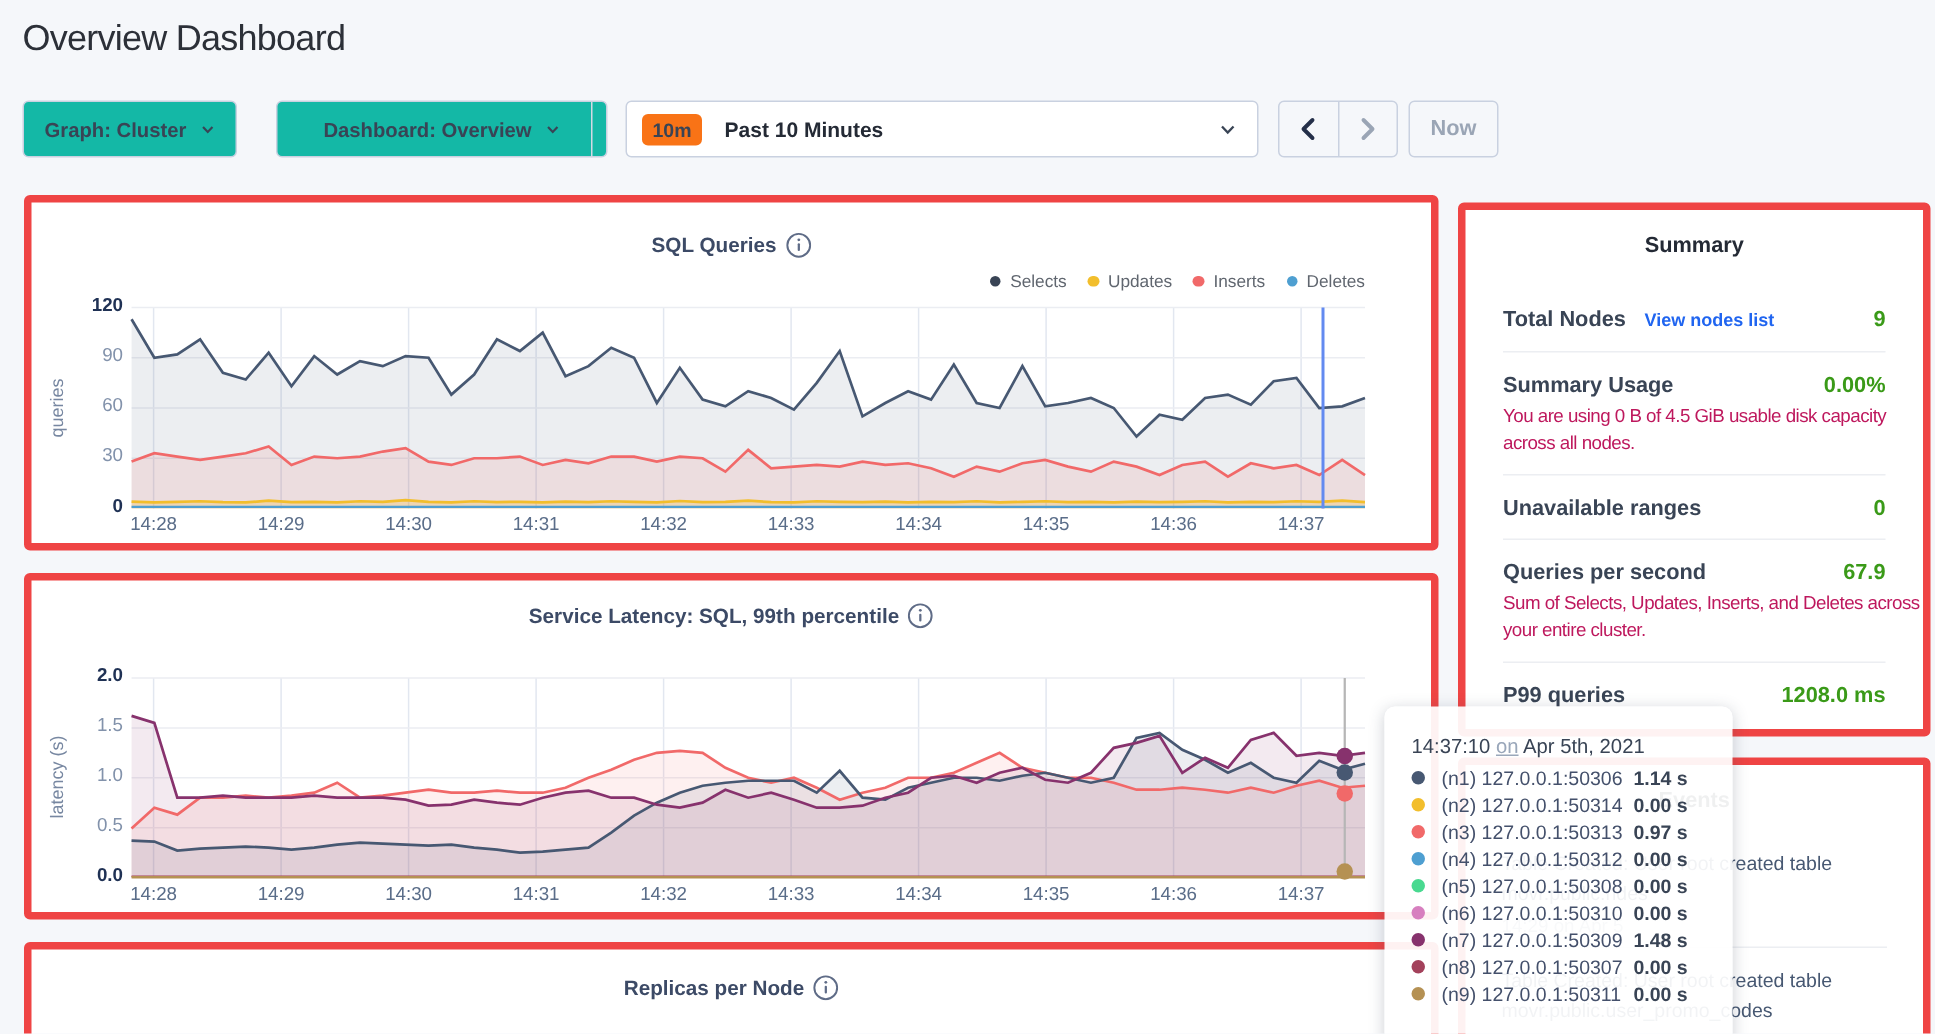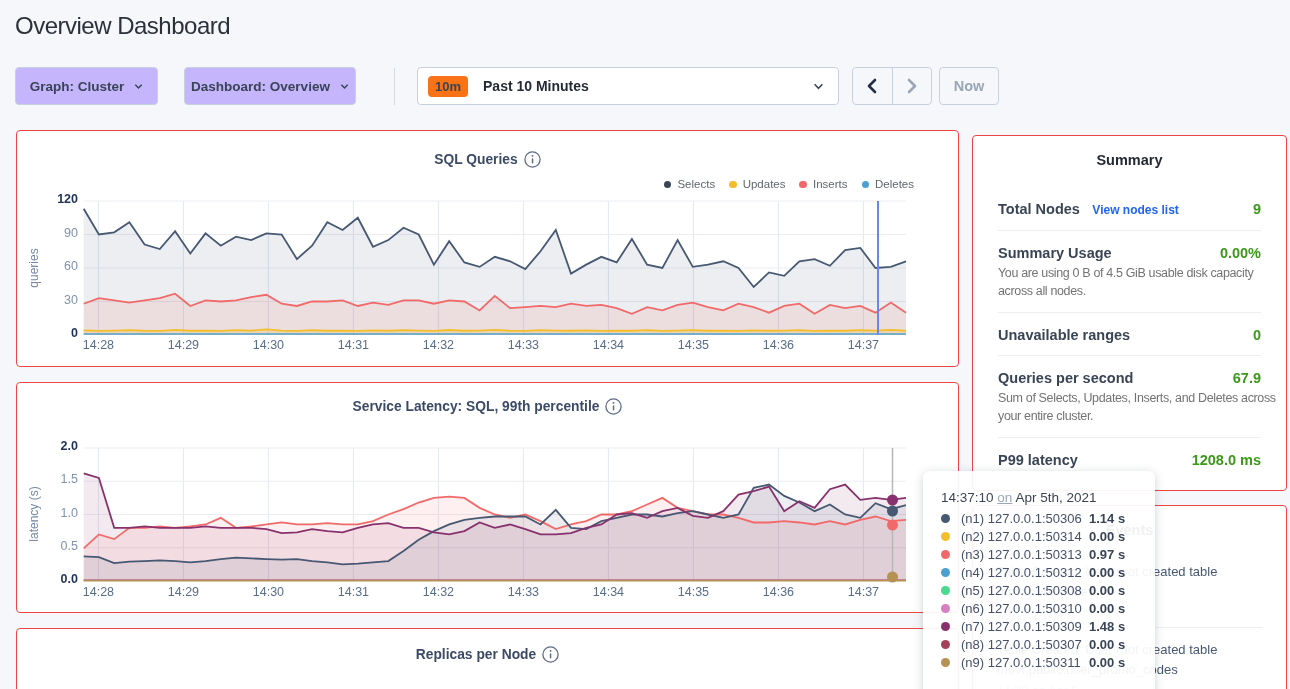--- a/index.html
+++ b/index.html
@@ -1,59 +1,59 @@
 <!DOCTYPE html>
 <html><head><meta charset="utf-8">
 <style>
 * { margin:0; padding:0; box-sizing:border-box; }
 html,body { width:1290px; height:689px; overflow:hidden; background:#f5f7fa;
   font-family:"Liberation Sans", sans-serif; position:relative; }
 .abs { position:absolute; }
 h1 { position:absolute; left:15px; top:12px; font-size:24px; font-weight:400;
   color:#2c3038; letter-spacing:-0.5px; }
-.btn { position:absolute; height:38px; background:#c4b5fd; border:1px solid #c9d1e0;
+.btn { position:absolute; height:38px; background:#14b8a6; border:1px solid #c9d1e0;
   border-radius:4px; display:flex; align-items:center; justify-content:center;
   font-size:13.5px; font-weight:700; color:#394455; }
 .chev { display:inline-block; margin-left:10px; width:9px; height:9px; }
-.card { position:absolute; background:#fff; border:1px solid #ef4444; border-radius:4px; }
+.card { position:absolute; background:#fff; border:5px solid #ef4444; border-radius:4px; }
 .ctitle { position:absolute; left:0; width:100%; display:flex; align-items:center;
   justify-content:center; gap:6px; font-size:13.8px; font-weight:700; color:#3c4a66; }
 .axl { font-size:12.5px; fill:#5a6d89; }
 .axm { font-size:12.5px; fill:#8292ab; }
 .axb { font-size:12.5px; font-weight:700; fill:#1f3154; }
 .axr { font-size:12px; fill:#7787a1; }
 .leg { position:absolute; top:47px; right:44px; display:flex; gap:14px;
   font-size:11.5px; color:#60666f; align-items:center; }
 .leg span.d { display:inline-block; width:7.5px; height:7.5px; border-radius:50%;
   margin-right:6px; }
 .srow { display:flex; justify-content:space-between; align-items:baseline; }
 .sdiv { border-top:1px solid #eceef2; margin:12px 0 14px; }
 .slab { font-size:14.5px; font-weight:700; color:#394455; }
 .sval { font-size:14.5px; font-weight:700; color:#3a9a18; }
-.snote { font-size:12.5px; color:#737373; line-height:17.5px; margin-top:4px;
+.snote { font-size:12.5px; color:#be185d; line-height:17.5px; margin-top:4px;
   letter-spacing:-0.35px; white-space:nowrap; }
 .tooltip { position:absolute; left:923px; top:471px; width:232px; height:230px;
   background:rgba(255,255,255,0.93); border-radius:7px;
   box-shadow:0 2px 10px rgba(60,70,90,0.25); padding:19px 0 0 18px; z-index:50; }
 .thead { font-size:13.5px; color:#394455; margin-bottom:5px; }
 .thead .on { color:#9aa7ba;text-decoration:underline; }
 .trow { display:flex; align-items:center; height:17.9px; font-size:13px; color:#44506b; }
 .tdot { width:9px; height:9px; border-radius:50%; margin-right:11px; flex:none; }
 .tname { width:128px; flex:none; }
 .tval { font-weight:700; color:#394455; }
 .ev { font-size:13px; color:#475872; line-height:20px; }
 .evt { font-size:12.5px; color:#9aa5b5; margin-top:4px; }
 </style></head>
 <body>
 <h1>Overview Dashboard</h1>
 
 <div class="btn" style="left:15px; top:67px; width:143px;">Graph: Cluster<svg class="chev" viewBox="0 0 10 10">
       <path d="M1.5 3 L5 6.7 L8.5 3" fill="none" stroke="#394455" stroke-width="1.6"></path>
     </svg></div>
-<div class="btn" style="left:184px; top:67px; width:172px;">Dashboard: Overview<svg class="chev" viewBox="0 0 10 10">
+<div class="btn" style="left:184px; top:67px; width:221px;">Dashboard: Overview<svg class="chev" viewBox="0 0 10 10">
       <path d="M1.5 3 L5 6.7 L8.5 3" fill="none" stroke="#394455" stroke-width="1.6"></path>
     </svg></div>
 <div class="abs" style="left:394px; top:68px; width:1px; height:37px; background:#d4d9e3;"></div>
 
 <div class="abs" style="left:417px; top:67px; width:422px; height:38px; background:#fff;
   border:1px solid #c9d1e0; border-radius:4px; display:flex; align-items:center;">
   <span style="margin-left:10px; background:#f97316; border-radius:4px; padding:3px 7px;
     font-size:13px; font-weight:700; color:#394455;">10m</span>
   <span style="margin-left:15px; font-size:14px; font-weight:700; color:#242a35;">Past 10 Minutes</span>
   <svg style="margin-left:auto; margin-right:14px;" width="11" height="11" viewBox="0 0 10 10">
@@ -213,21 +213,21 @@
       <span class="sval">0</span>
     </div>
   <div class="sdiv"></div>
   <div class="srow">
       <span class="slab">Queries per second</span>
       <span class="sval">67.9</span>
     </div>
   <div class="snote">Sum of Selects, Updates, Inserts, and Deletes across<br>your entire cluster.</div>
   <div class="sdiv"></div>
   <div class="srow">
-      <span class="slab">P99 latency</span>
+      <span class="slab">P99 queries</span>
       <span class="sval">1208.0 ms</span>
     </div>
 </div>
 
 <div class="card" style="left:972px; top:505px; width:315px; height:200px; padding:16px 24px; overflow:hidden;">
   <div style="text-align:center; font-size:14.5px; font-weight:700; color:#242a35;">Events</div>
   <div style="height:24px;"></div>
   <div class="ev">Table Created: User root created table movr.public.rides</div>
   <div class="evt">14:29 on Apr 5</div>
   <div style="border-top:1px solid #eceef2; margin:7px 0 12px;"></div>

